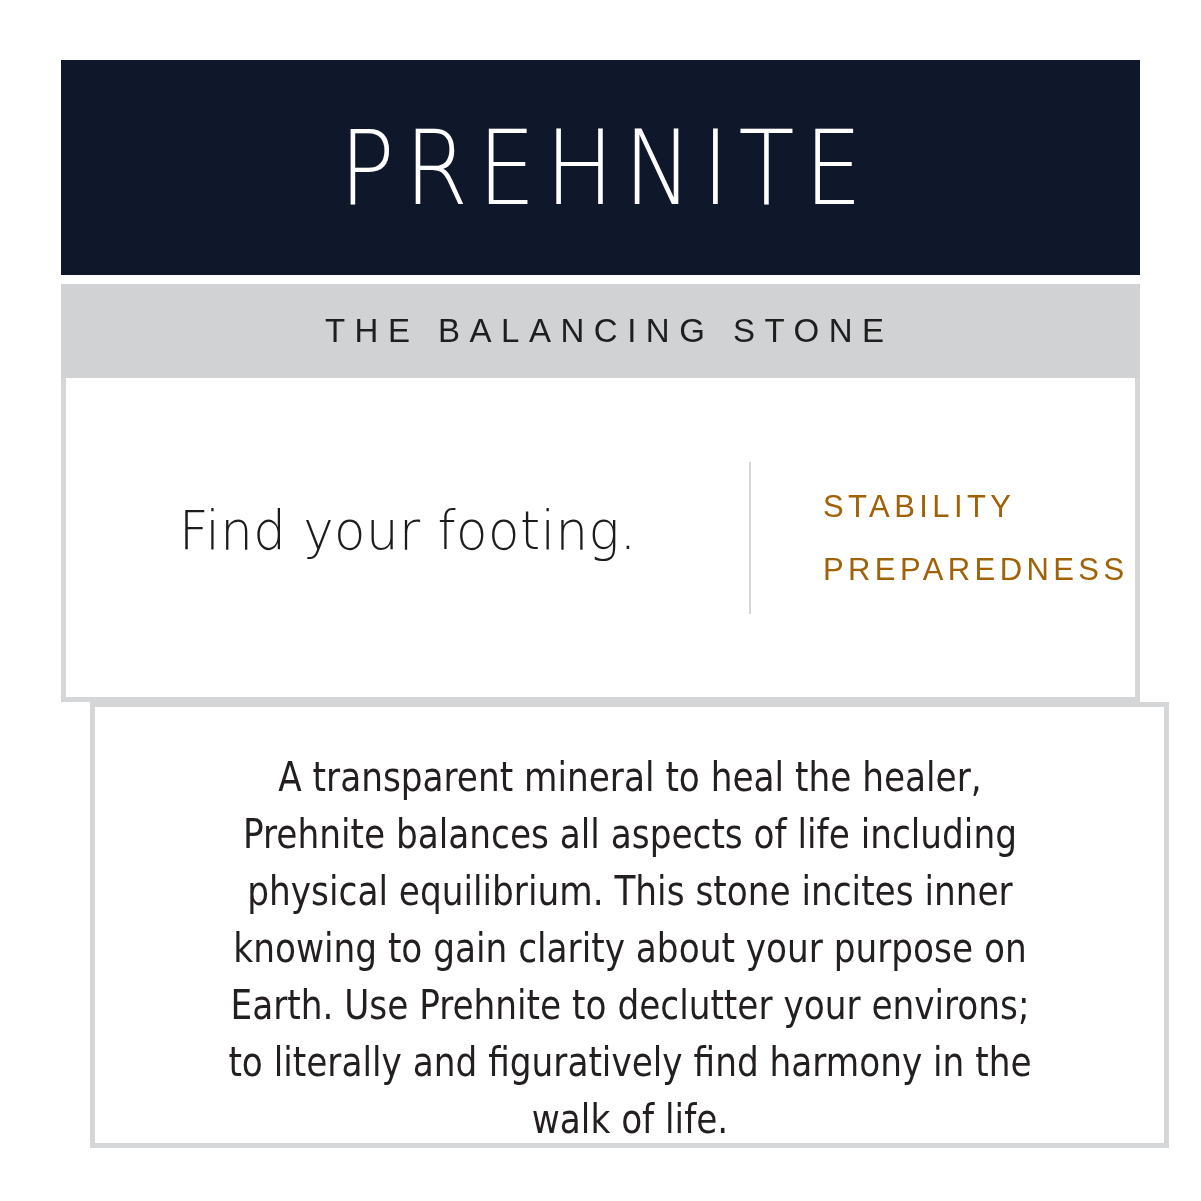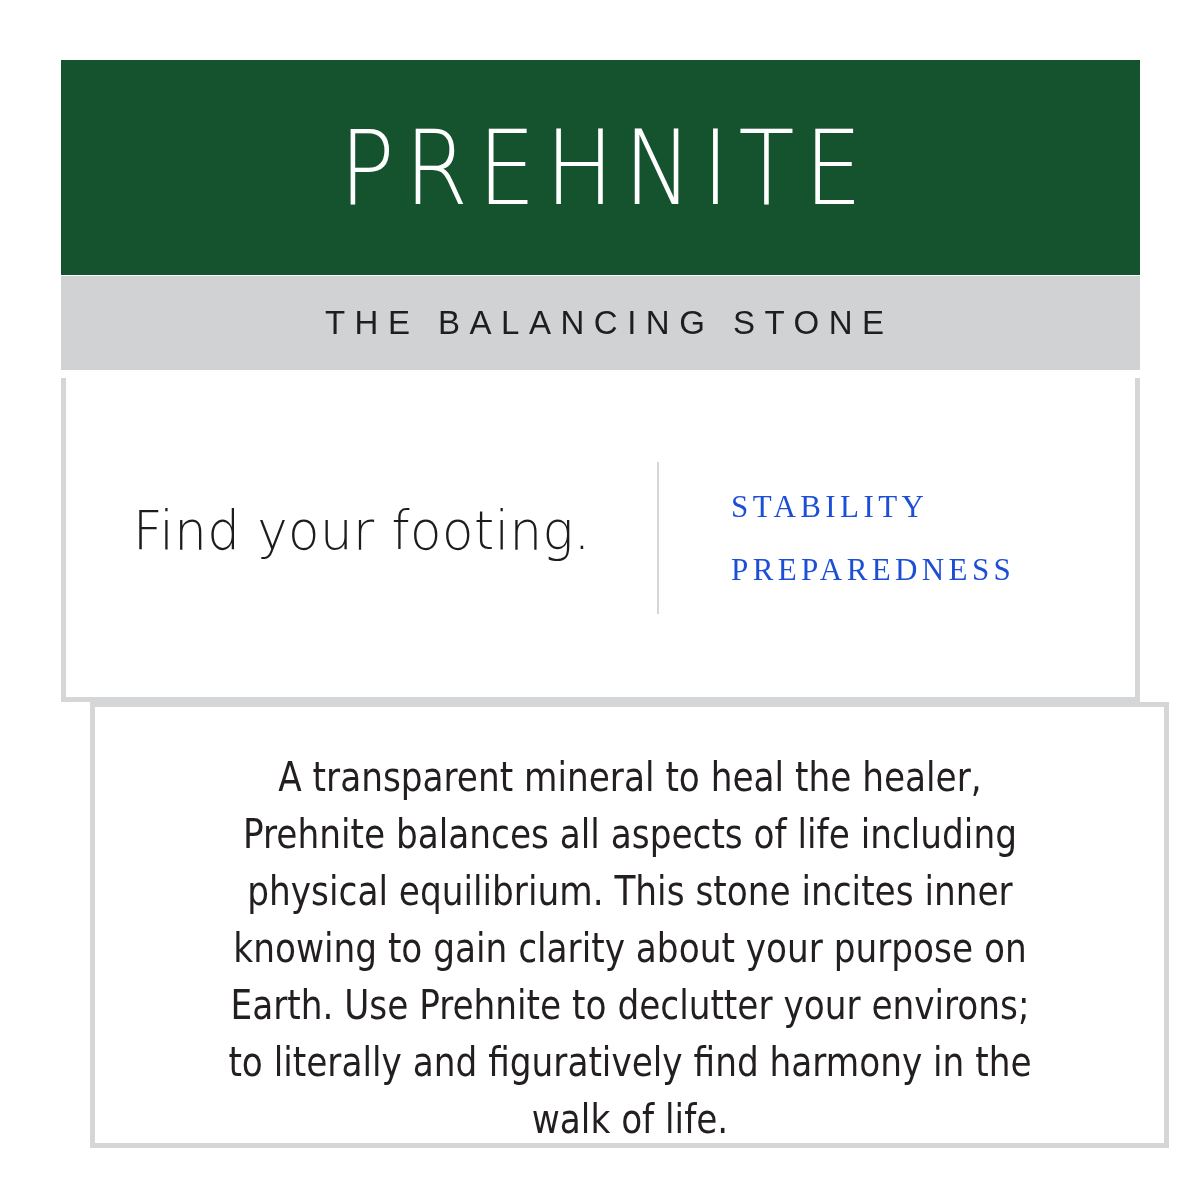--- a/index.html
+++ b/index.html
@@ -22,21 +22,21 @@
     background: #ffffff;
   }
 
   
   .header-band {
     position: absolute;
     left: 61px;
     top: 60px;
     width: 1079px;
     height: 215px;
-    background: #14532d;
+    background: #0f172a;
     display: flex;
     align-items: center;
     justify-content: center;
     box-sizing: border-box;
   }
   .stone-title {
     color: #ffffff;
     font-family: "DejaVu Sans", sans-serif;
     font-weight: 300;
     font-size: 104px;
@@ -45,21 +45,21 @@
     text-indent: 11px;
     white-space: nowrap;
     transform: scaleX(0.88);
     transform-origin: center center;
   }
 
   
   .subtitle-band {
     position: absolute;
     left: 61px;
-    top: 276px;
+    top: 284px;
     width: 1079px;
     height: 94px;
     background: #d0d2d3;
     display: flex;
     align-items: center;
     justify-content: center;
     box-sizing: border-box;
     padding-left: 8px;
   }
   .subtitle-text {
@@ -81,21 +81,21 @@
     height: 324px;
     box-sizing: border-box;
     border-left: 5px solid #d4d6d7;
     border-right: 5px solid #d4d6d7;
     border-bottom: 5px solid #d4d6d7;
     background: #ffffff;
     display: flex;
     align-items: stretch;
   }
   .tagline-cell {
-    width: 591px;
+    width: 683px;
     display: flex;
     align-items: center;
     justify-content: center;
     padding-bottom: 15px;
     box-sizing: border-box;
   }
   .tagline {
     color: #1c1c1c;
     font-family: "DejaVu Sans", sans-serif;
     font-weight: 300;
@@ -115,22 +115,22 @@
     height: 152px;
     background: #d4d6d7;
     flex: 0 0 auto;
   }
   .kw-list {
     margin: 0;
     padding: 0 0 0 72px;
     list-style: none;
   }
   .kw-item {
-    color: #1d4ed8;
-    font-family: Liberation Serif, serif;
+    color: #a16207;
+    font-family: Liberation Sans, sans-serif;
     font-weight: 400;
     font-size: 31px;
     letter-spacing: 4.4px;
     line-height: 63px;
     white-space: nowrap;
   }
 
   
   .body-panel {
     position: absolute;

